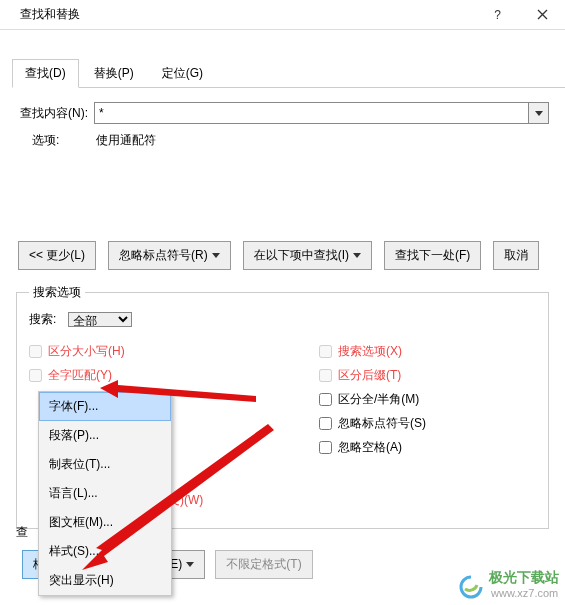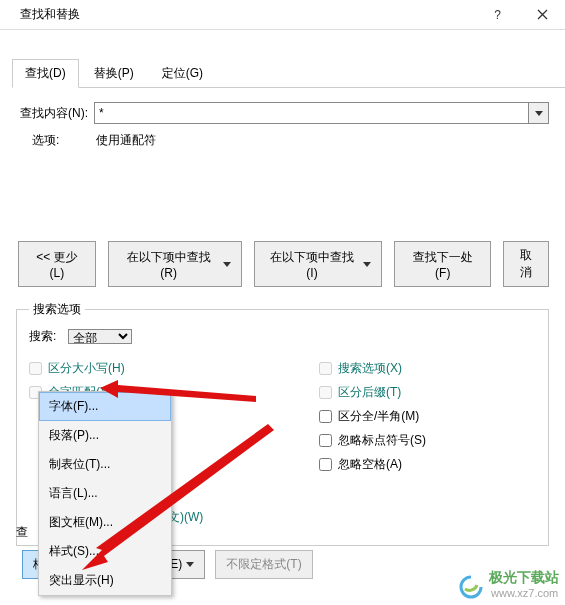--- a/index.html
+++ b/index.html
@@ -32,21 +32,21 @@
 legend { padding: 0 4px; }
 
 .search-row { display: flex; align-items: center; margin-bottom: 10px; }
 .search-row select { border: 1px solid #888; height: 15px; width: 64px; }
 
 .checkgrid { display: flex; }
 .colL { width: 290px; }
 .colR { flex: 1; }
 .chk { display: flex; align-items: center; margin: 5px 0 7px; }
 .chk input { margin-right: 6px; }
-.chk.dis span { color: #0f766e; }
+.chk.dis span { color: #ef4444; }
 
 .dropdown-menu { position: absolute; left: 38px; top: 391px; width: 134px; background: #f3f3f3; border: 1px solid #c8c8c8; box-shadow: 2px 2px 4px rgba(0,0,0,0.25); z-index: 20; }
 .dropdown-menu .mitem { padding: 6px 10px; }
 .dropdown-menu .mitem.hov { background: #c5e0ff; border: 1px solid #7eb4ea; padding: 5px 9px; }
 
 .bottomrow { position: absolute; left: 22px; bottom: 26px; display: flex; gap: 10px; align-items: center; z-index: 15;}
 .btn.active { background: #cde6fb; border-color: #5a9fd6; }
 
 .chevron { display:inline-block; width:0; height:0; border-left:4px solid transparent; border-right:4px solid transparent; border-top:5px solid #333; }
 
@@ -89,21 +89,21 @@
     </div>
   </div>
   <div class="option-row">
     <div class="option-label">选项:</div>
     <div class="option-value">使用通配符</div>
   </div>
 
   <div class="btnrow">
     <button class="btn">&lt;&lt; 更少(L)</button>
     <button class="btn">
-        <span>在以下项中查找(R)</span>
+        <span>忽略标点符号(R)</span>
         <span class="chevron"></span>
       </button>
     <button class="btn">
         <span>在以下项中查找(I)</span>
         <span class="chevron"></span>
       </button>
     <button class="btn">查找下一处(F)</button>
     <button class="btn">取消</button>
   </div>
 

